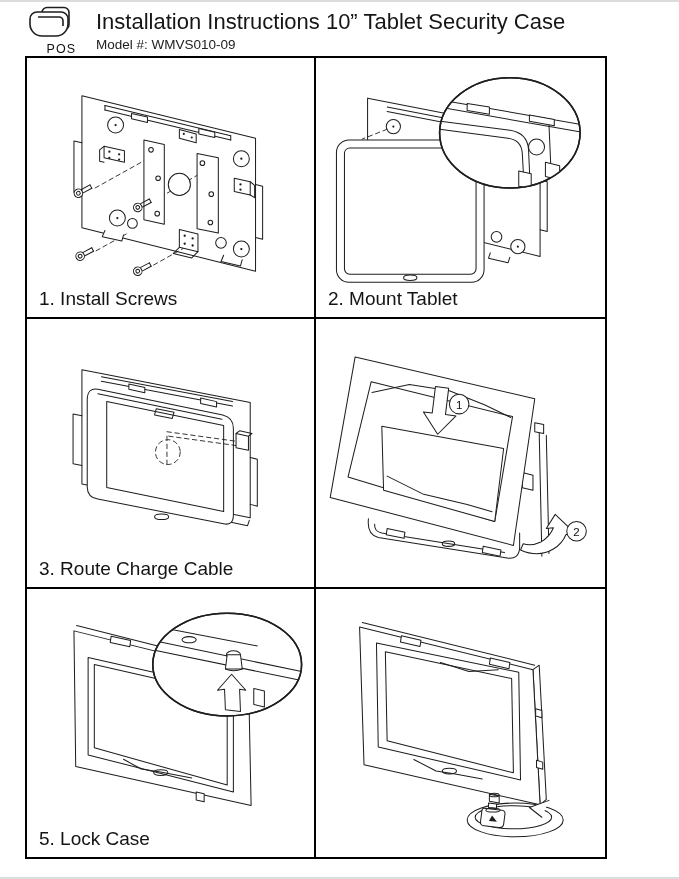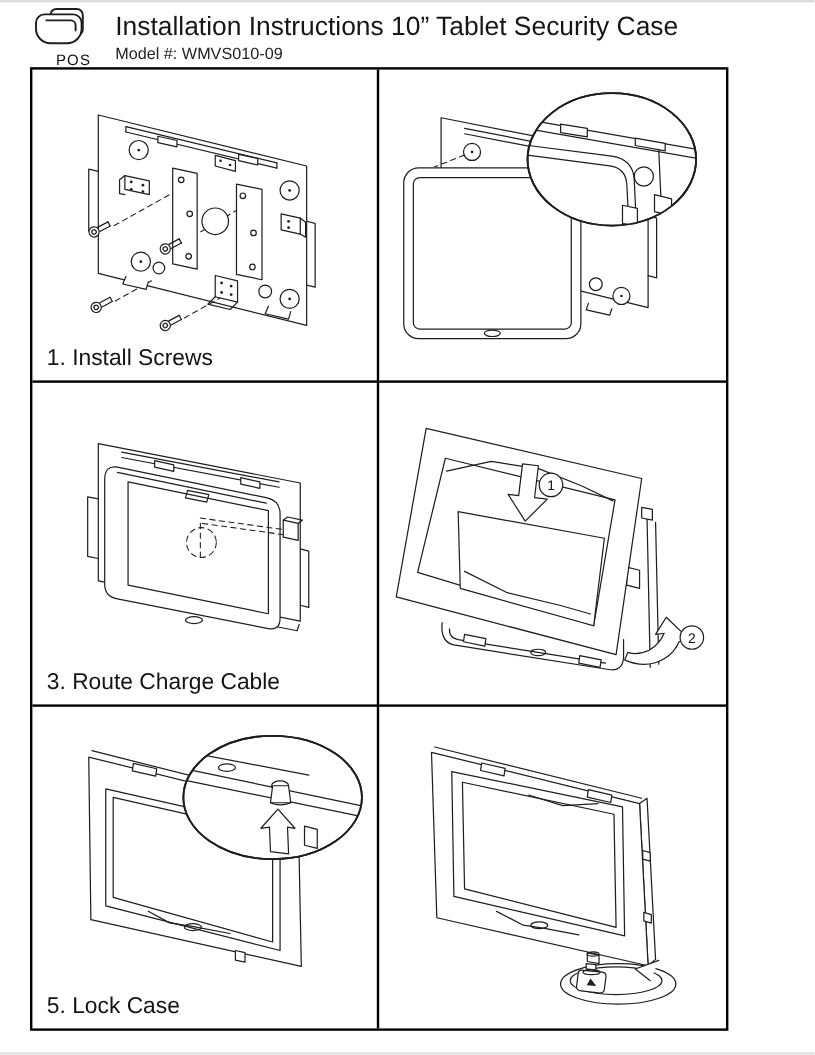--- a/index.html
+++ b/index.html
@@ -161,20 +161,21 @@
           <polygon class="wf" points="240,49 268,54 268,61 240,56"></polygon>
           <circle class="wf" cx="248" cy="85" r="9"></circle>
           <path d="M140,56 L218,66 Q238,69 239,88 L241,131"></path>
           <path d="M139,65 L216,75 Q231,77 232,92 L234,129"></path>
           <line x1="262" y1="60" x2="265" y2="128"></line>
           <polygon class="wf" points="258,102 274,106 274,122 258,118"></polygon>
           <polygon class="wf" points="228,112 242,115 242,132 228,129"></polygon>
         </g>
         <ellipse class="thick" cx="218" cy="69" rx="79" ry="62"></ellipse>
       </svg>
+      <span class="caption">2. Mount Tablet</span>
     </div>
 
     <div class="cell">
       <svg class="fig" viewBox="0 0 324 268" preserveAspectRatio="xMidYMid meet">
         <polygon class="wf" points="62,40 252,77 252,207 62,169"></polygon>
         <line x1="84" y1="48" x2="232" y2="76"></line>
           <line x1="84" y1="53" x2="232" y2="81"></line>
         <polygon class="wf" points="115,56 133,60 133,66 115,62"></polygon>
         <polygon class="wf" points="196,72 214,76 214,82 196,78"></polygon>
         <polyline points="62,92 52,90 52,146 62,148"></polyline>

